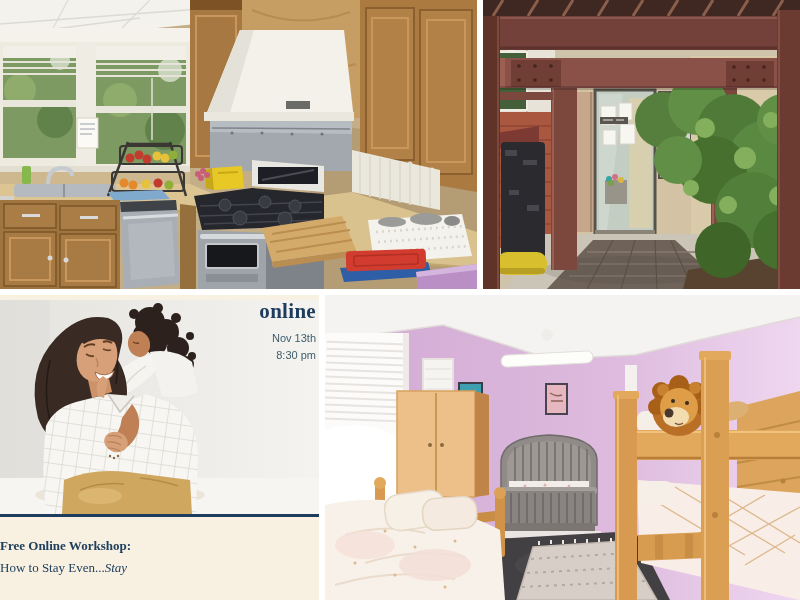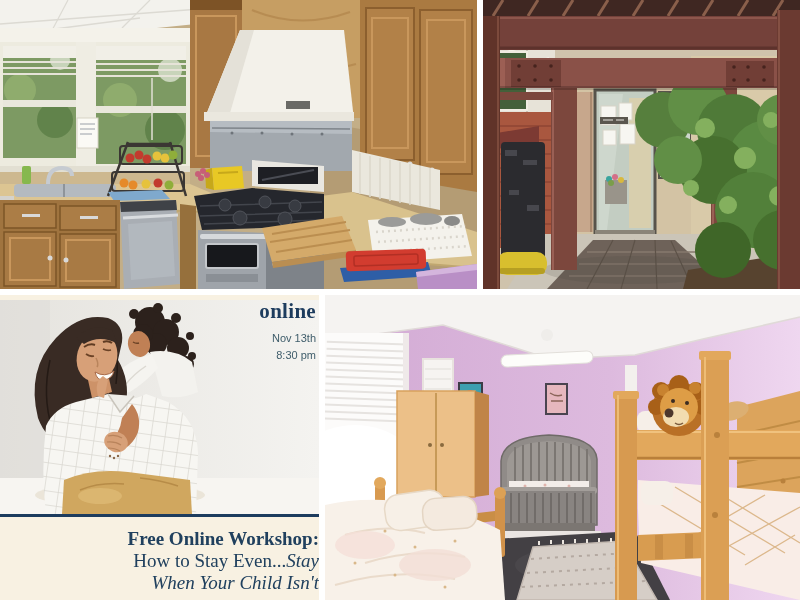--- a/index.html
+++ b/index.html
@@ -10,22 +10,22 @@
   #kitchen{left:0;top:0;width:477px;height:289px;}
   #pergola{left:483px;top:0;width:317px;height:289px;}
   #card{left:0;top:295px;width:319px;height:305px;background:#f8f1e2;}
   #bedroom{left:325px;top:295px;width:475px;height:305px;}
   .card-photo{position:absolute;left:0;top:5px;width:319px;height:214px;}
   .mode-block{position:absolute;left:196px;top:4px;width:120px;text-align:right;z-index:3;}
   .mode-label{font-family:"Liberation Serif","DejaVu Serif",serif;font-weight:bold;
               font-size:21px;color:#1d3c5e;letter-spacing:.3px;}
   .mode-date{margin-top:6px;font-size:11px;line-height:17px;color:#3f5d6b;}
   .divider{position:absolute;left:0;top:219px;width:319px;height:3px;background:#1d3c5e;}
-  .caption{position:absolute;left:0;top:222px;width:319px;padding-top:11px;text-align:right;
-           font-family:"Liberation Serif","DejaVu Serif",serif;font-size:19px;line-height:22px;
+  .caption{position:absolute;left:0;top:222px;width:319px;padding-top:18px;text-align:left;
+           font-family:"Liberation Serif","DejaVu Serif",serif;font-size:13px;line-height:22px;
            color:#20405e;}
   .caption .t1{font-weight:bold;}
   .caption .it{font-style:italic;}
 </style>
 </head>
 <body>
 
 <div class="collage">
 
   <div id="kitchen" class="tile" role="img" aria-label="Kitchen with wooden cabinets, stainless steel stove, sink, white range hood and tiered fruit baskets">
@@ -408,21 +408,20 @@
       <div class="mode-label">online</div>
       <div class="mode-date">
         <div>Nov 13th</div>
         <div>8:30 pm</div>
       </div>
     </div>
     <div class="divider"></div>
     <div class="caption">
       <div class="t1">Free Online Workshop:</div>
       <div><span>How to Stay Even...</span><span class="it">Stay</span></div>
-      <div class="it">When Your Child Isn't</div>
     </div>
   </div>
 
   <div id="bedroom" class="tile" role="img" aria-label="Children's bedroom with pink walls, twin bed, grey crib and wooden bunk bed with plush lion">
     <svg viewBox="0 0 475 305" preserveAspectRatio="none">
       <defs>
         <linearGradient id="wallPink" x1="0" y1="0" x2="1" y2="0">
           <stop offset="0" stop-color="#d2aad4"></stop>
             <stop offset=".6" stop-color="#ddbade"></stop>
             <stop offset="1" stop-color="#efd7f0"></stop>

